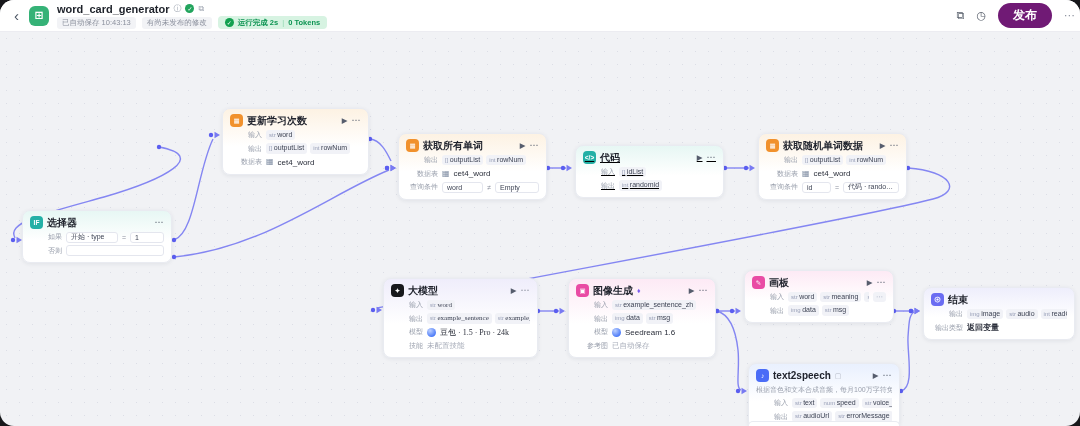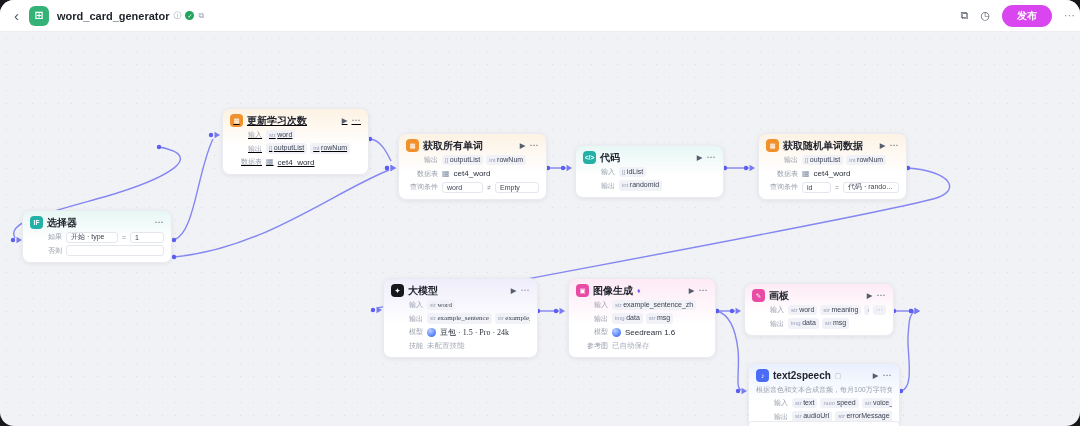--- a/index.html
+++ b/index.html
@@ -20,22 +20,22 @@
              display:flex; align-items:center; justify-content:center; }
   .sub-row { display:flex; align-items:center; gap:6px; height:13px; }
   .sub-pill { background:#f2f3f6; border-radius:3px; padding:1px 5px; font-size:7.5px; color:#8a8f9c; white-space:nowrap; }
   .run-badge { display:flex; align-items:center; gap:4px; background:#d7f3e2; border-radius:4px;
                padding:1.5px 7px; font-size:7.5px; color:#0d9452; font-weight:bold; white-space:nowrap; }
   .rb-check { width:9px; height:9px; border-radius:50%; background:#12a150; color:#fff; font-size:6px;
               display:flex; align-items:center; justify-content:center; font-weight:normal; }
   .rb-div { color:#8fd7b0; font-weight:normal; }
   .header-right { margin-left:auto; display:flex; align-items:center; gap:12px; }
   .h-ico { font-size:11px; color:#5b626e; cursor:pointer; }
-  .publish-btn { background:#d946ef; color:#fff; border:none; border-radius:14px; padding:4px 15px;
-                 font-size:10px; font-weight:bold; cursor:pointer; font-family:inherit; }
+  .publish-btn { background:#701a75; color:#fff; border:none; border-radius:14px; padding:4px 15px;
+                 font-size:12px; font-weight:bold; cursor:pointer; font-family:inherit; }
   .h-more { font-size:11px; color:#8a8f9c; letter-spacing:1px; cursor:pointer; margin-right:-8px; }
 
   
   #canvas { position:absolute; inset:32px 0 0 0;
             background-image:radial-gradient(circle,#dcdee6 0.8px,transparent 0.9px);
             background-size:13px 13px; }
   #edges { position:absolute; left:0; top:0; z-index:1; pointer-events:none; }
   #nodes { position:absolute; inset:0; z-index:2; }
 
   .node { position:absolute; border:1px solid #e9ebf1; border-radius:8px; padding:5px 7px 6px;
@@ -80,20 +80,30 @@
 
   <div id="header">
     <span class="back-btn">‹</span>
     <span class="app-icon">⊞</span>
     <div class="title-block">
       <div class="title-row">
         <span class="app-title">word_card_generator</span>
         <span class="t-ico">ⓘ</span>
         <span class="t-check">✓</span>
         <span class="t-ico">⧉</span>
+      </div>
+      <div class="sub-row">
+        <span class="sub-pill">已自动保存 10:43:13</span>
+        <span class="sub-pill">有尚未发布的修改</span>
+        <span class="run-badge">
+          <span class="rb-check">✓</span>
+          <span>运行完成 2s</span>
+          <span class="rb-div">|</span>
+          <span>0 Tokens</span>
+        </span>
       </div>
     </div>
     <div class="header-right">
       <span class="h-ico">⧉</span>
       <span class="h-ico">◷</span>
       <button class="publish-btn">发布</button>
       <span class="h-more">⋯</span>
     </div>
   </div>
 
@@ -160,21 +170,21 @@
             <span class="rlabel">如果</span>
             <span class="box grow">开始 · type</span>
             <span class="op">=</span>
             <span class="box" style="width: 34px;">1</span>
           </div>
           <div class="row">
             <span class="rlabel">否则</span>
             <span class="box grow"></span>
           </div>
         </div>
-        <div class="node tinted" style="left: 222px; top: 76px; width: 147px; text-decoration: underline; --tint: #fdf2e3;">
+        <div class="node tinted" style="left: 222px; top: 76px; width: 147px; --tint: #fdf2e3;">
           <div class="node-header">
             <span class="node-icon" style="background: rgb(241, 145, 44);">▦</span>
             <span class="node-title">更新学习次数</span>
             <span class="nh-spacer"></span>
             <span class="nh-btn">▶</span>
             <span class="nh-btn nh-more">⋯</span>
           </div>
           <div class="row">
             <span class="rlabel">输入</span>
             <span class="tags">
@@ -214,21 +224,21 @@
             <span class="tbl-ico">▦</span>
             <span class="tbl-name">cet4_word</span>
           </div>
           <div class="row">
             <span class="rlabel">查询条件</span>
             <span class="box grow">word</span>
             <span class="op">≠</span>
             <span class="box" style="width: 44px;">Empty</span>
           </div>
         </div>
-        <div class="node tinted" style="left: 575px; top: 113px; width: 149px; --tint: #e7f7f4;">
+        <div class="node tinted" style="left: 575px; top: 113px; width: 149px; text-decoration: underline; --tint: #e7f7f4;">
           <div class="node-header">
             <span class="node-icon" style="background: rgb(35, 176, 166);">&lt;/&gt;</span>
             <span class="node-title">代码</span>
             <span class="nh-spacer"></span>
             <span class="nh-btn">▶</span>
             <span class="nh-btn nh-more">⋯</span>
           </div>
           <div class="row">
             <span class="rlabel">输入</span>
             <span class="tags">
@@ -325,21 +335,21 @@
           <div class="row">
             <span class="rlabel">模型</span>
             <span class="logo-dot"></span>
             <span class="mval">Seedream 1.6</span>
           </div>
           <div class="row">
             <span class="rlabel">参考图</span>
             <span class="muted">已自动保存</span>
           </div>
         </div>
-        <div class="node tinted" style="left: 744px; top: 251px; width: 150px; --tint: #fdeaf5;">
+        <div class="node tinted" style="left: 744px; top: 238px; width: 150px; --tint: #fdeaf5;">
           <div class="node-header">
             <span class="node-icon" style="background: rgb(233, 75, 164);">✎</span>
             <span class="node-title">画板</span>
             <span class="nh-spacer"></span>
             <span class="nh-btn">▶</span>
             <span class="nh-btn nh-more">⋯</span>
           </div>
           <div class="row">
             <span class="rlabel">输入</span>
             <span class="tags">
@@ -376,17 +386,36 @@
             </span>
           </div>
           <div class="row">
             <span class="rlabel">输出</span>
             <span class="tags">
               <span class="tag"><i>str</i>audioUrl</span>
               <span class="tag"><i>str</i>errorMessage</span>
             </span>
           </div>
         </div>
+        <div class="node tinted" style="left: 923px; top: 255px; width: 152px; --tint: #eeeefc;">
+          <div class="node-header">
+            <span class="node-icon" style="background: rgb(106, 108, 242);">⦿</span>
+            <span class="node-title">结束</span>
+            <span class="nh-spacer"></span>
+          </div>
+          <div class="row">
+            <span class="rlabel">输出</span>
+            <span class="tags">
+              <span class="tag"><i>img</i>image</span>
+              <span class="tag"><i>str</i>audio</span>
+              <span class="tag"><i>int</i>readCount</span>
+            </span>
+          </div>
+          <div class="row">
+            <span class="rlabel">输出类型</span>
+            <span class="dval">返回变量</span>
+          </div>
+        </div>
         <div class="partial-node" style="left: 748px; top: 389px; width: 152px; height: 5px;"></div>
       </div>
   </div>
 
 </div>
 
 </body></html>

